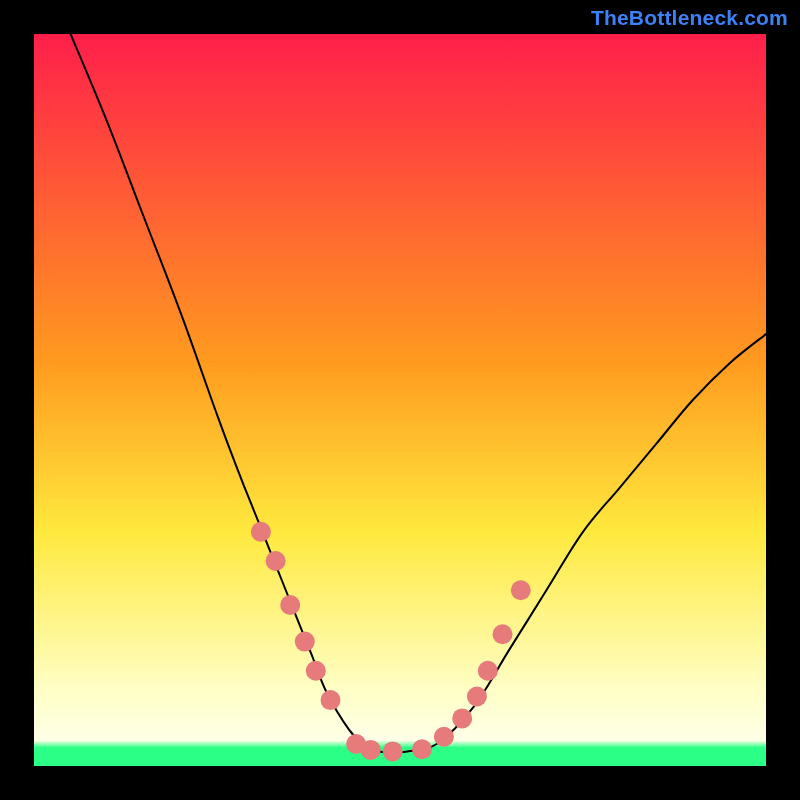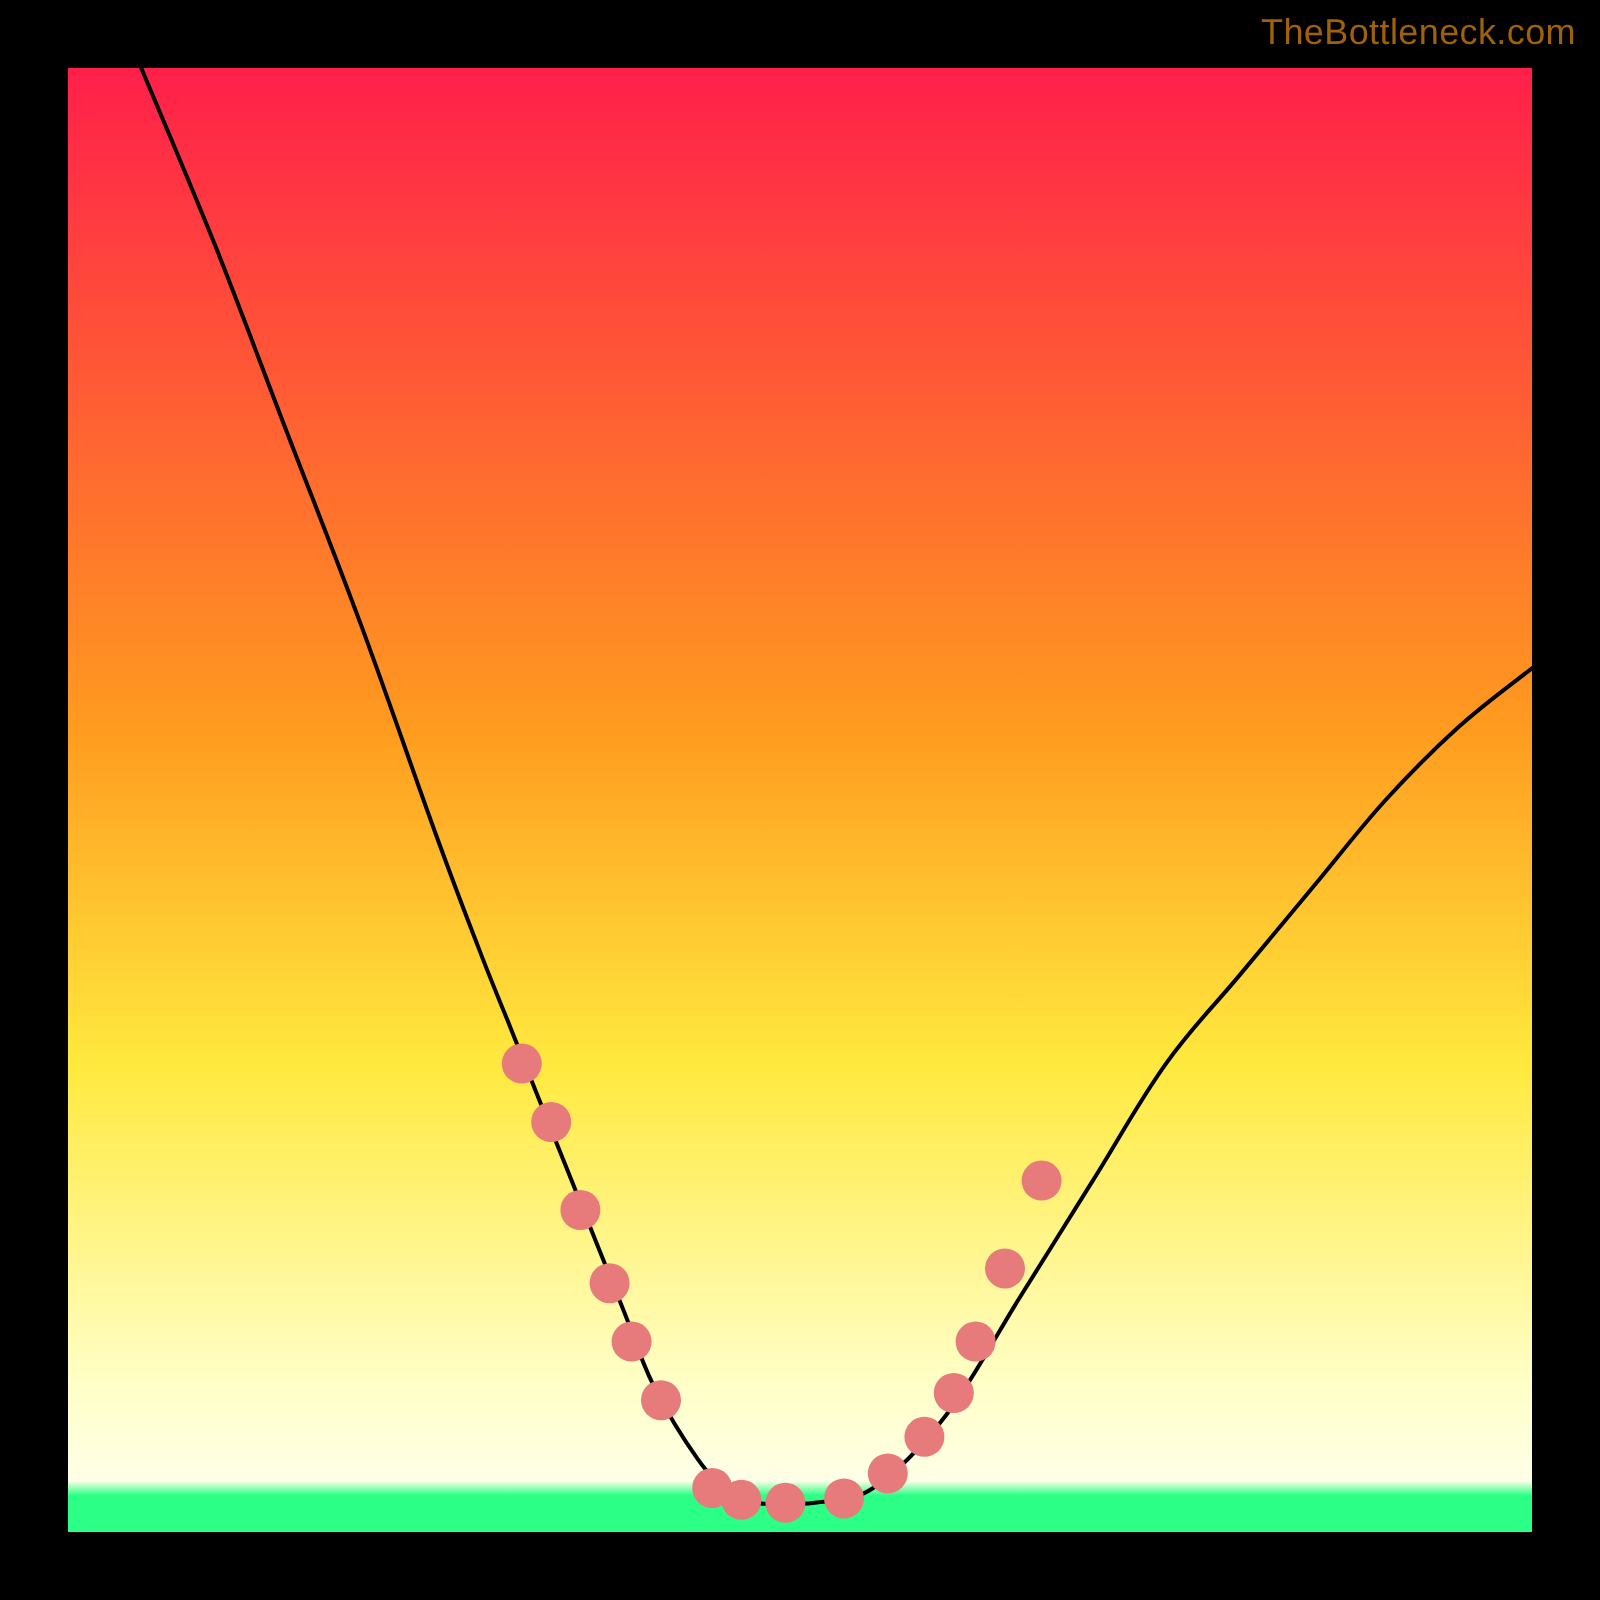--- a/index.html
+++ b/index.html
@@ -14,23 +14,23 @@
   .stage {
     position: relative;
     width: 800px;
     height: 800px;
     background: #000;
   }
   .watermark {
     position: absolute;
     top: 6px;
     right: 12px;
-    color: #a16207;
-    font-size: 18px;
-    font-weight: 400;
+    color: #3b82f6;
+    font-size: 21px;
+    font-weight: 700;
     letter-spacing: 0.2px;
     z-index: 5;
   }
   .plot-area {
     position: absolute;
     left: 34px;
     top: 34px;
     width: 732px;
     height: 732px;
     overflow: hidden;

